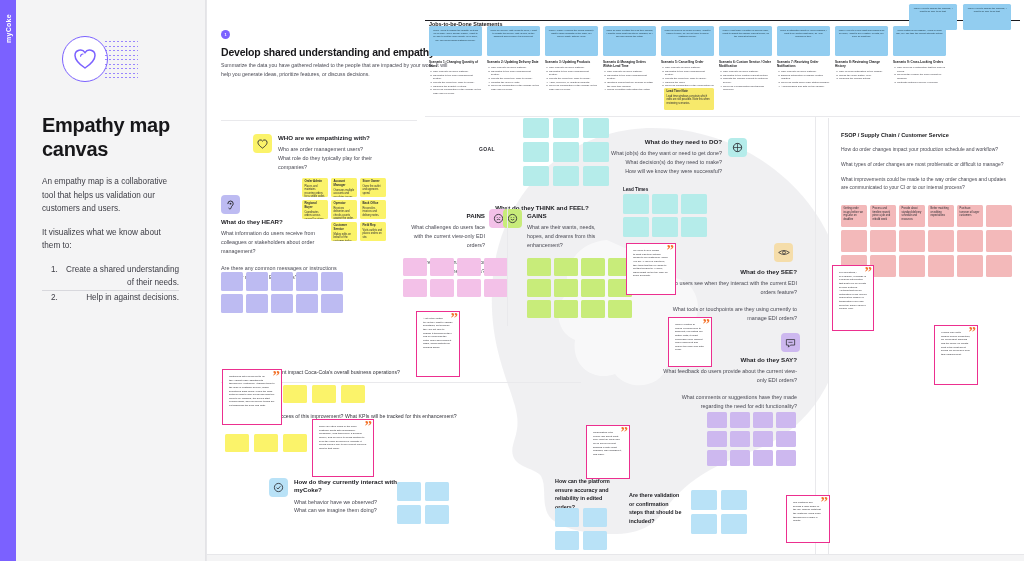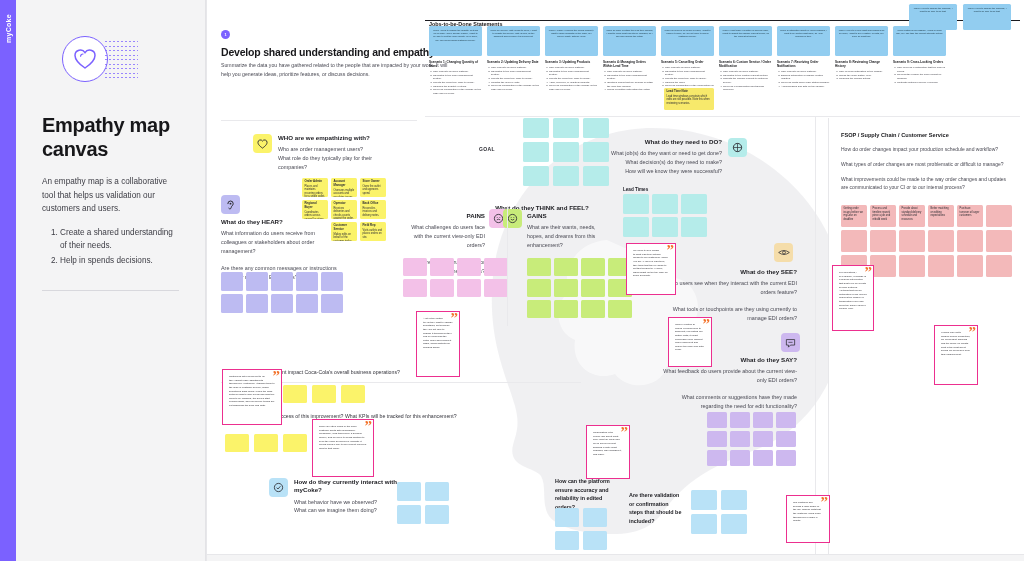--- a/index.html
+++ b/index.html
@@ -61,21 +61,21 @@
   .panel-title {
     font-size: 20px; line-height: 1.18; font-weight: 700;
     color: #17171a; letter-spacing: -0.3px;
     margin-bottom: 14px;
   }
   .panel-para {
     font-size: 8.2px; line-height: 1.65; color: #3c3c44;
     margin-bottom: 10px;
   }
   .panel-list { font-size: 8.2px; line-height: 1.65; color:#3c3c44; padding-left: 18px; }
-  .panel-list li { margin-bottom: 1px; }
+  .panel-list li { margin-bottom: 1px; text-align: right; }
   .panel-rule {
     position:absolute; left: 26px; right: 26px; top: 290px;
     height:1px; background:#d8d8dd;
   }
 
   
   .canvas {
     flex: 1; position: relative; background: #ffffff;
     border-left: 1px solid #e7e7ea;
     overflow: hidden;
@@ -216,23 +216,24 @@
           <i></i>
           <i></i>
           <i></i>
           <i></i>
           <i></i>
           <i></i>
       </div>
     </div>
     <h1 class="panel-title">Empathy map canvas</h1>
     <p class="panel-para">An empathy map is a collaborative tool that helps us validation our customers and users.</p>
+    <p class="panel-para">It visualizes what we know about them to:</p>
     <ol class="panel-list">
       <li>Create a shared understanding of their needs.</li>
-      <li>Help in spends decisions.</li>
+      <li>Help in against decisions.</li>
     </ol>
     <div class="panel-rule"></div>
   </aside>
 
   <main class="canvas">
     <div class="canvas-inner">
 
       <svg class="head-wm" viewBox="0 0 420 430">
         <path d="M196 8 C110 8 44 72 36 156 C30 218 48 252 58 286 C66 314 52 322 56 336 C60 348 78 348 84 356
                  C90 366 84 384 92 396 C102 410 134 414 156 414 C182 414 196 406 206 392

